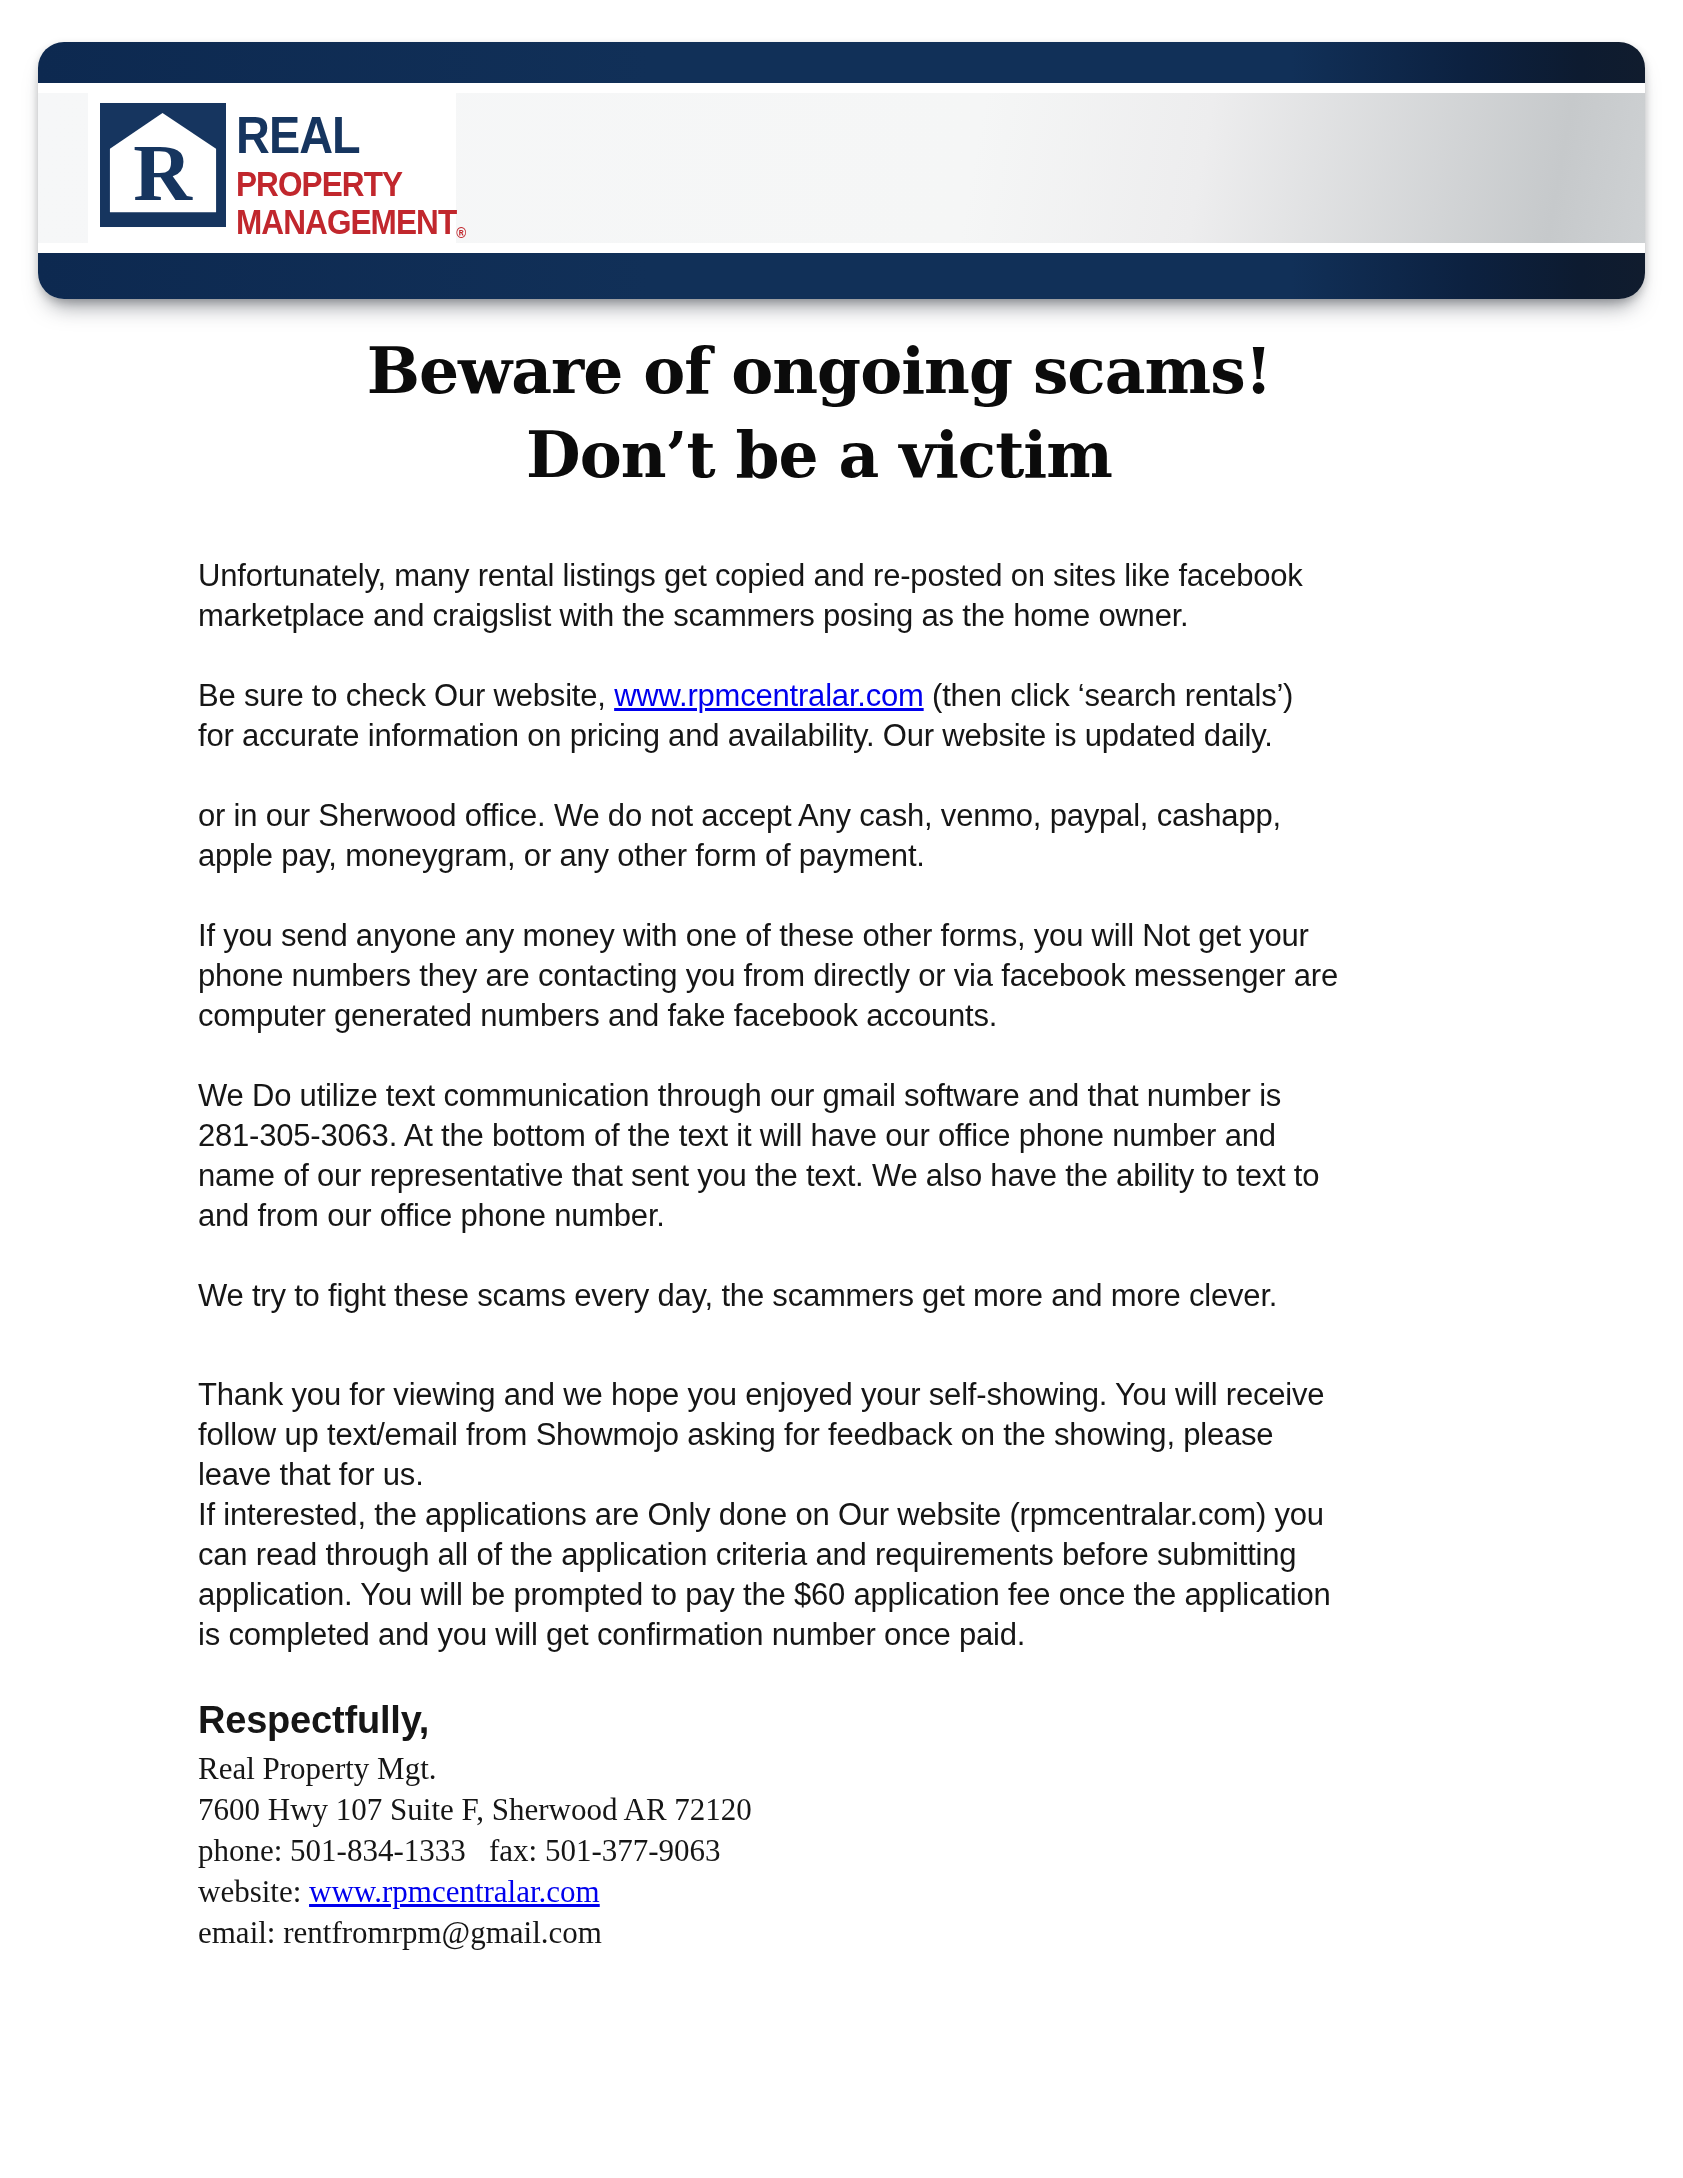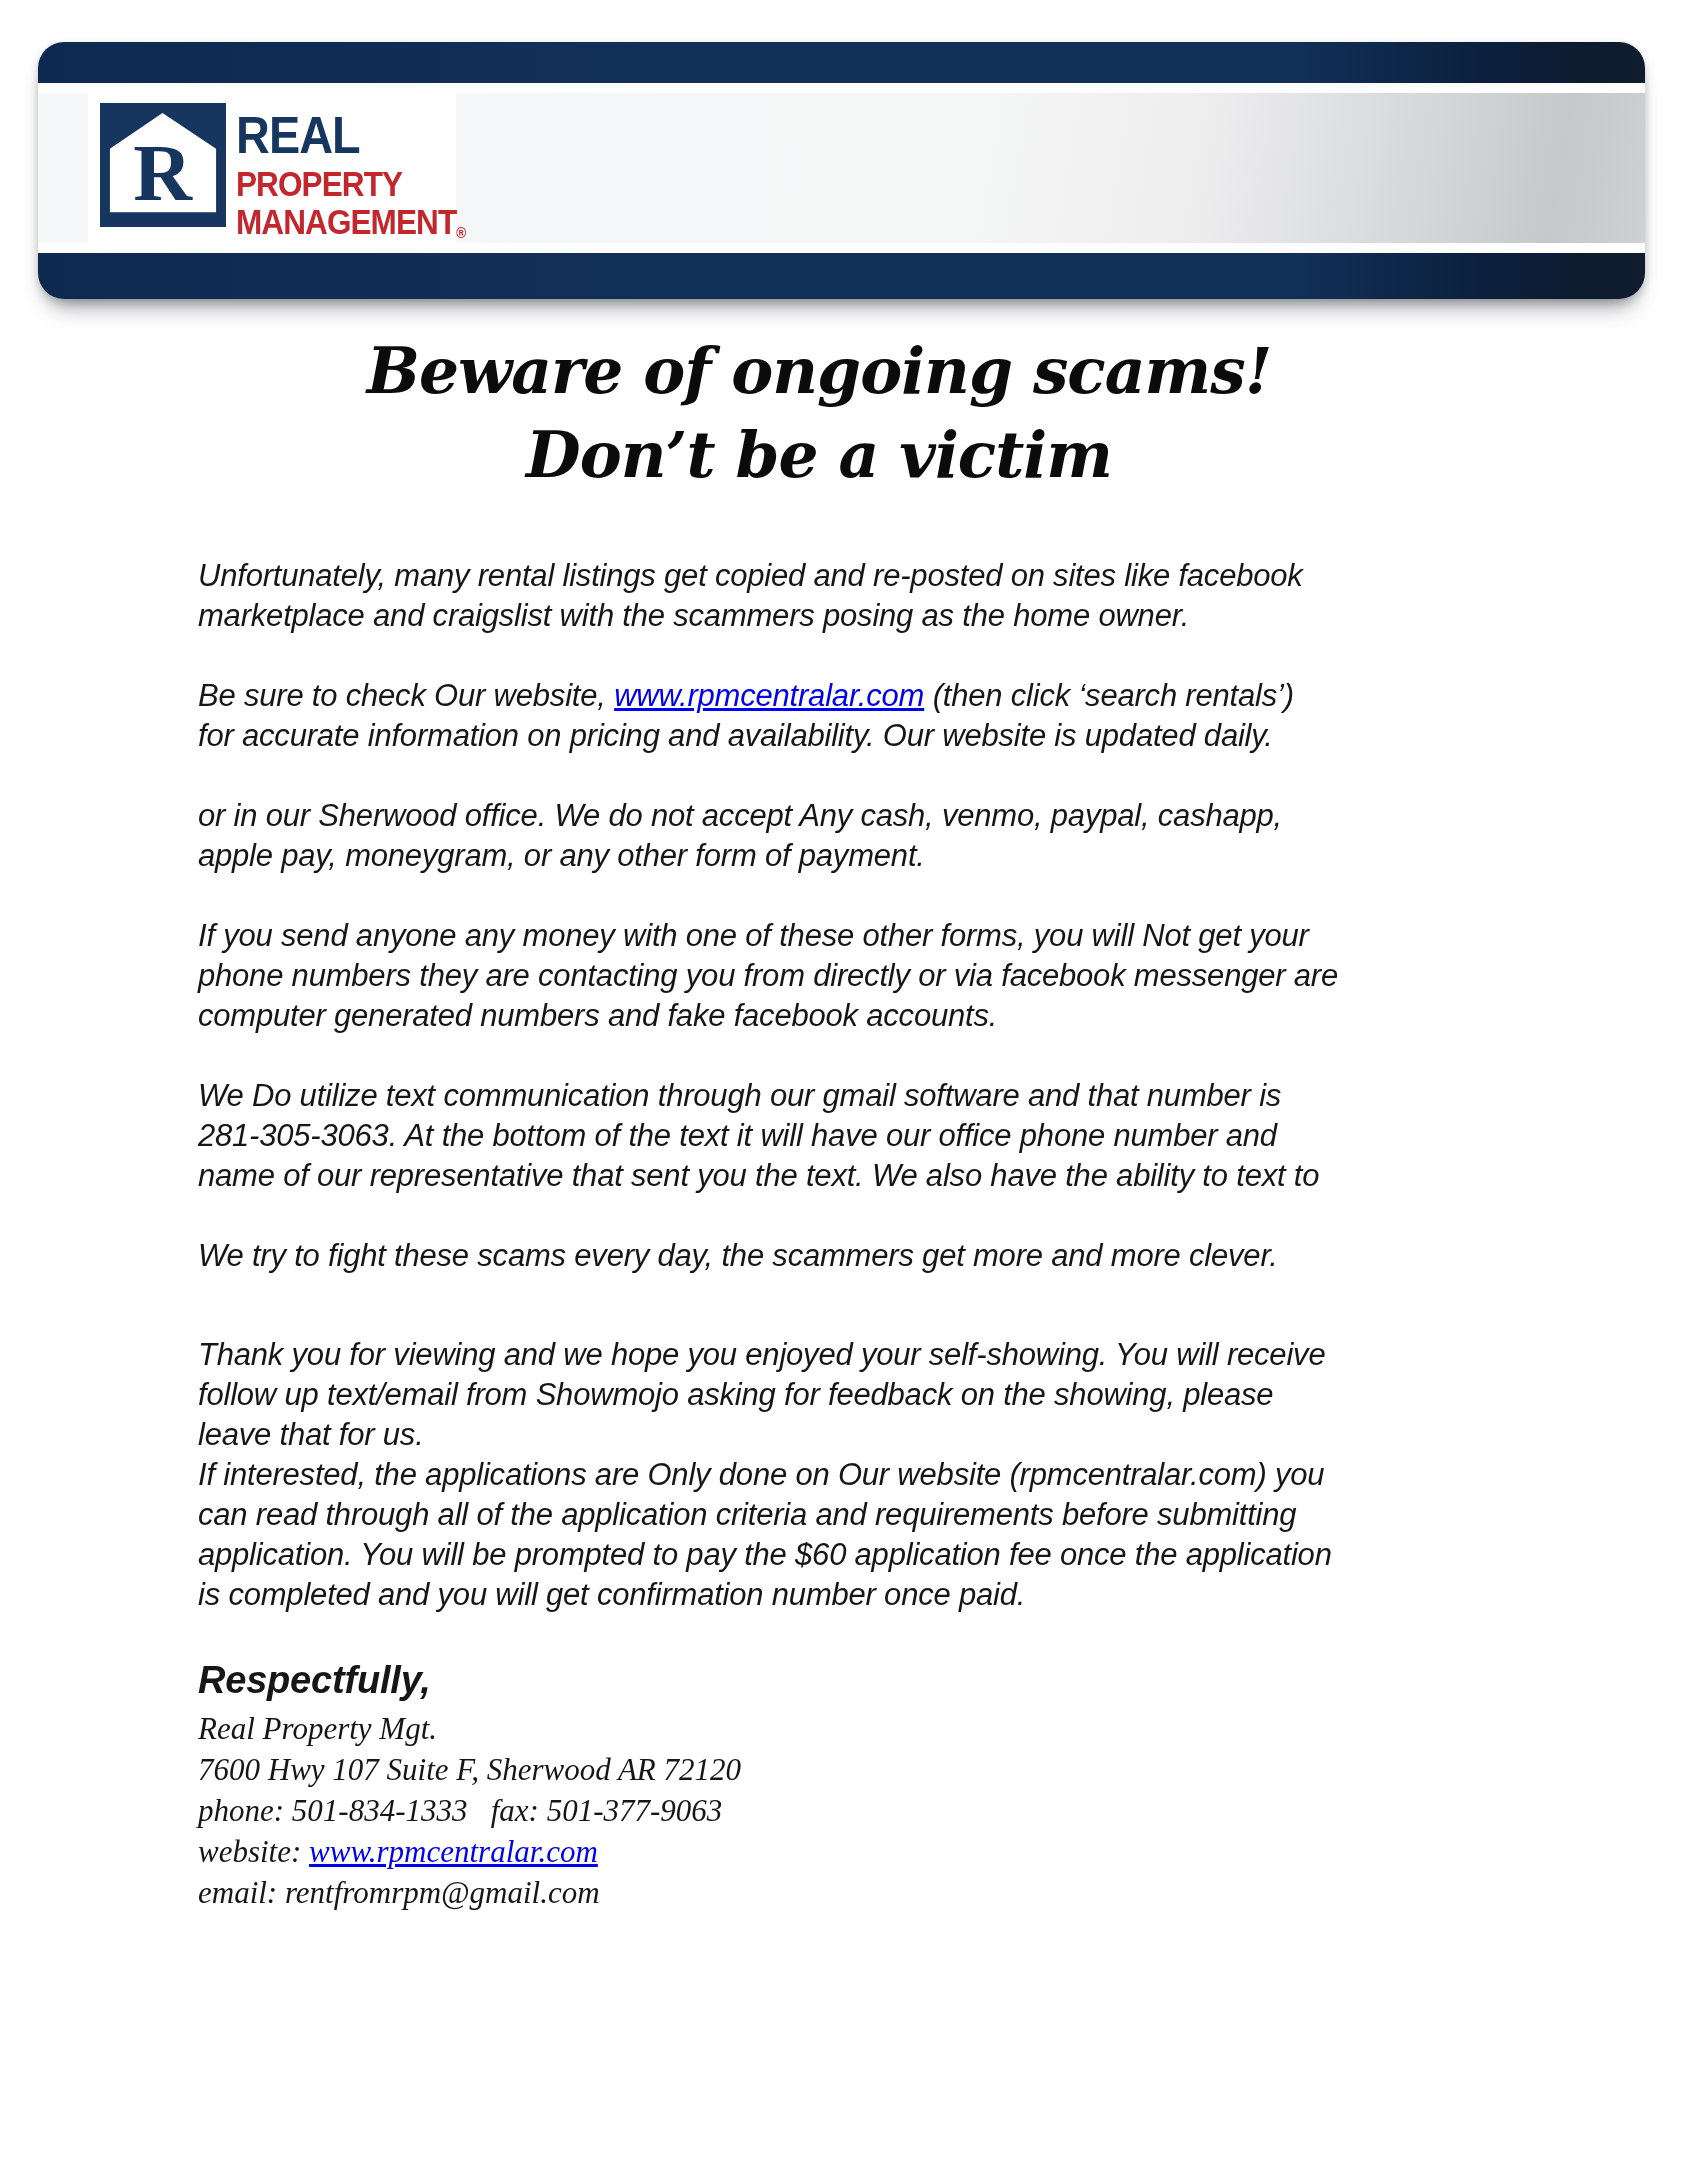--- a/index.html
+++ b/index.html
@@ -38,21 +38,21 @@
   .logo-mark{position:absolute;left:12px;top:9px;width:126px;height:126px;}
   .logo-text{position:absolute;left:148px;top:0;width:218px;height:150px;}
   .lt{display:inline-block;transform:scaleX(0.9);transform-origin:0 50%;white-space:nowrap;
       font-weight:bold;letter-spacing:-1px;line-height:1;}
   .lt-real{position:absolute;left:0;top:16px;font-size:52px;color:#16355f;}
   .lt-prop{position:absolute;left:0;top:73px;font-size:35px;color:#c1272d;}
   .lt-mgmt{position:absolute;left:0;top:111px;font-size:35px;color:#c1272d;}
   .reg{font-size:15px;font-weight:bold;vertical-align:baseline;position:relative;top:4px;letter-spacing:0;}
 
   
-  main{padding:0 243px 0 198px;font-style:italic;}
+  main{padding:0 243px 0 198px;}
   .title{
     margin:30px 0 0 0;
     text-align:center;
     font-family:"DejaVu Serif",serif;
     font-weight:bold;
     font-size:63px;line-height:84px;
     letter-spacing:-1px;
     color:#0b0b0b;
   }
   .bodytext{
@@ -129,20 +129,21 @@
       <div class="para">
           <div class="line">If you send anyone any money with one of these other forms, you will Not get your</div>
           <div class="line">phone numbers they are contacting you from directly or via facebook messenger are</div>
           <div class="line">computer generated numbers and fake facebook accounts.</div>
         </div>
 
       <div class="para">
           <div class="line">We Do utilize text communication through our gmail software and that number is</div>
           <div class="line">281-305-3063. At the bottom of the text it will have our office phone number and</div>
           <div class="line">name of our representative that sent you the text. We also have the ability to text to</div>
+          <div class="line">and from our office phone number.</div>
         </div>
 
       <div class="para">
           <div class="line">We try to fight these scams every day, the scammers get more and more clever.</div>
         </div>
 
       <div class="para extra-gap">
           <div class="line">Thank you for viewing and we hope you enjoyed your self-showing. You will receive</div>
           <div class="line">follow up text/email from Showmojo asking for feedback on the showing, please</div>
           <div class="line">leave that for us.</div>

